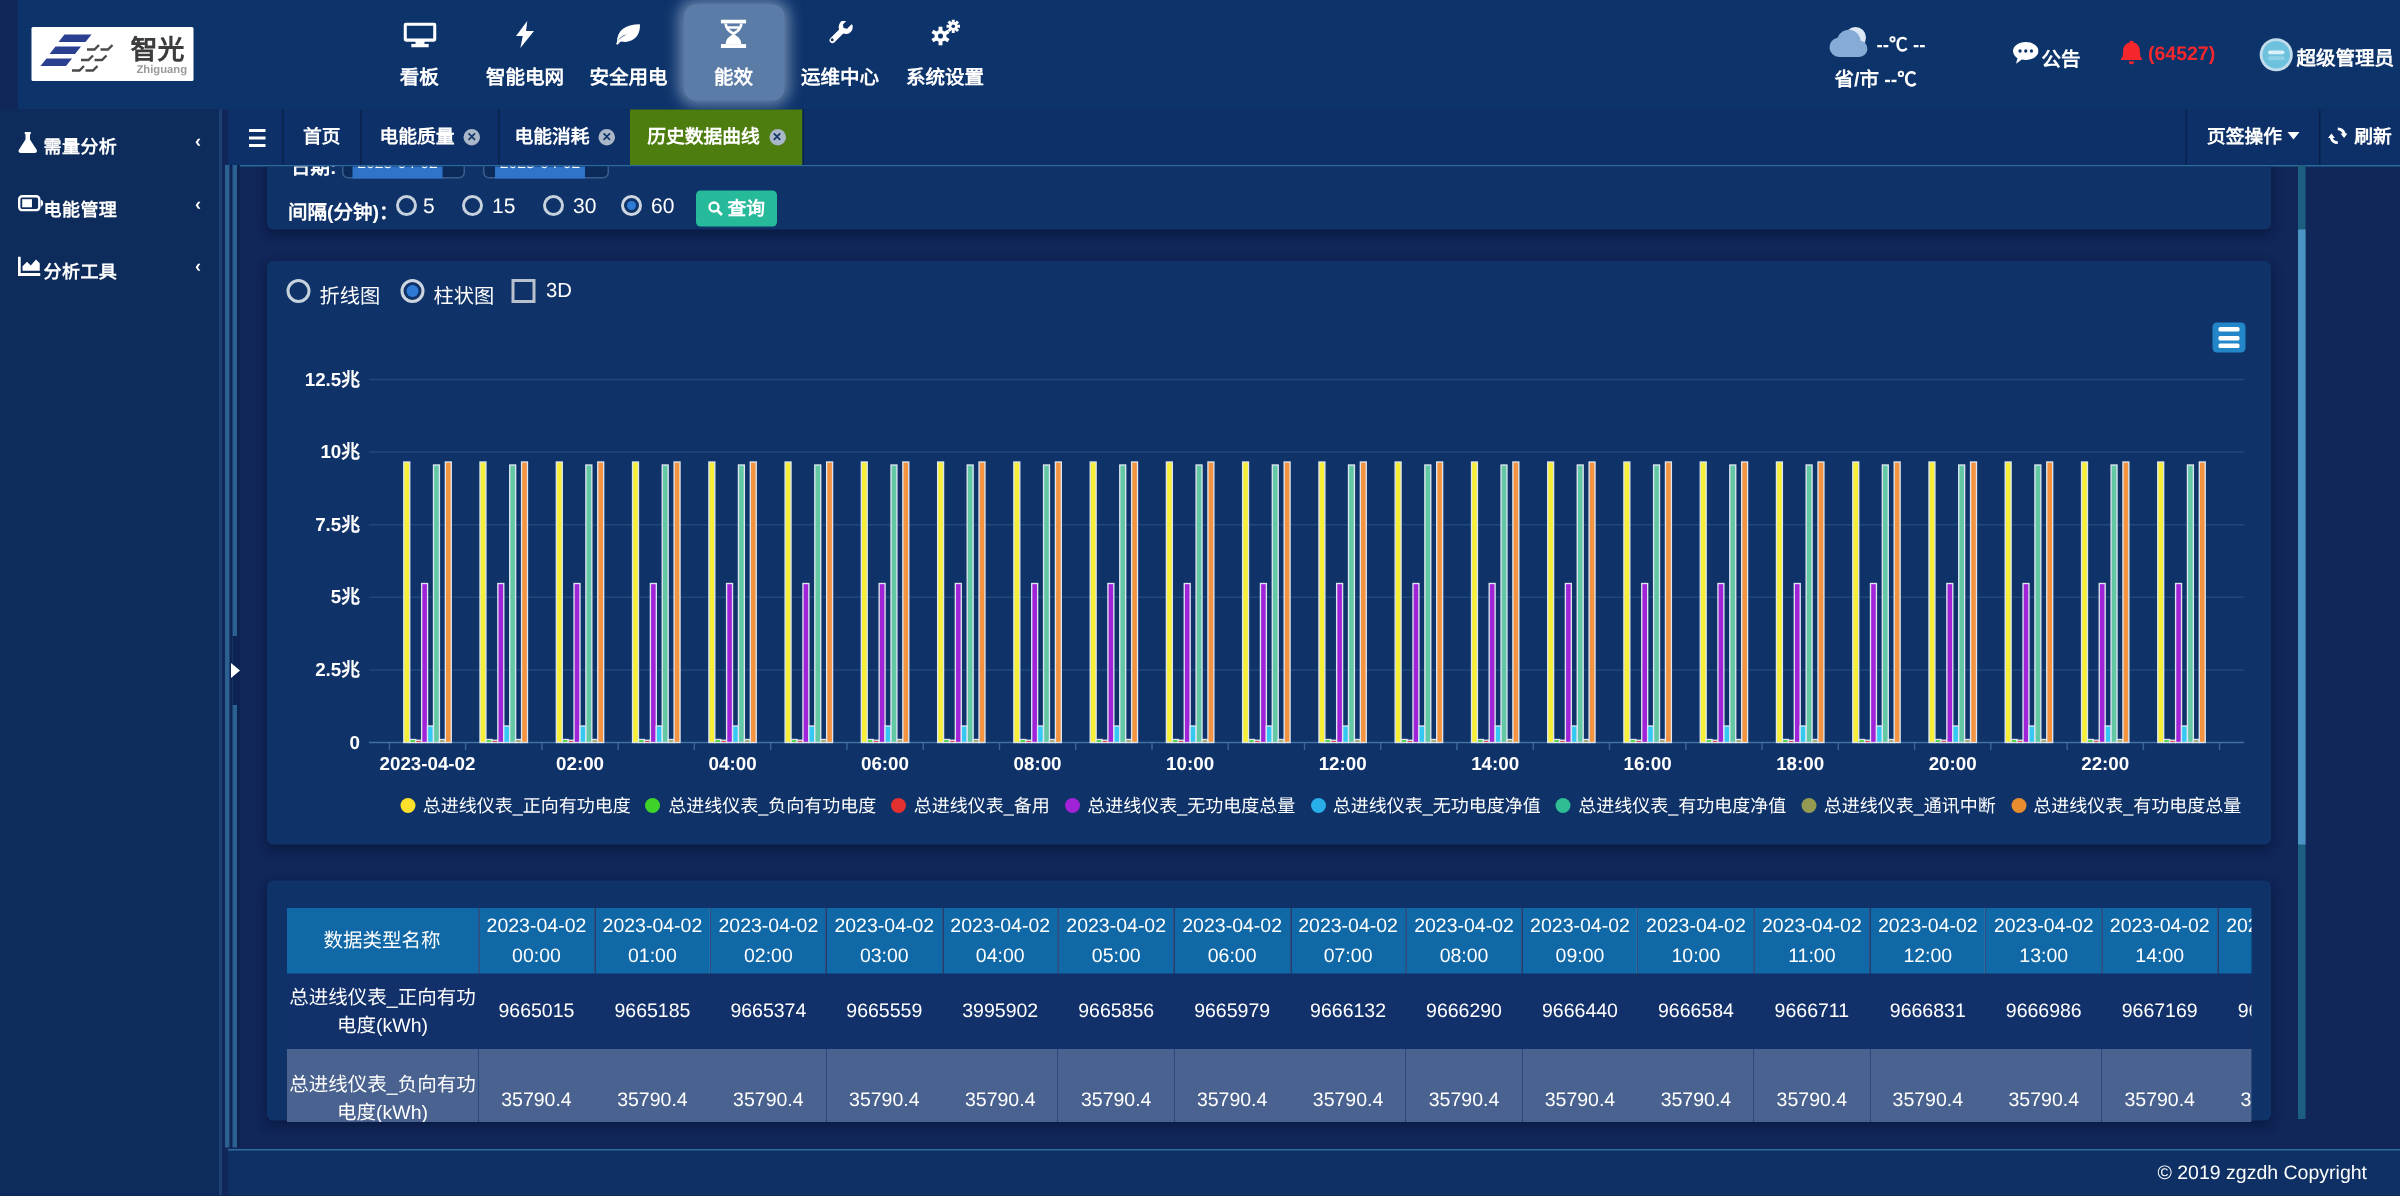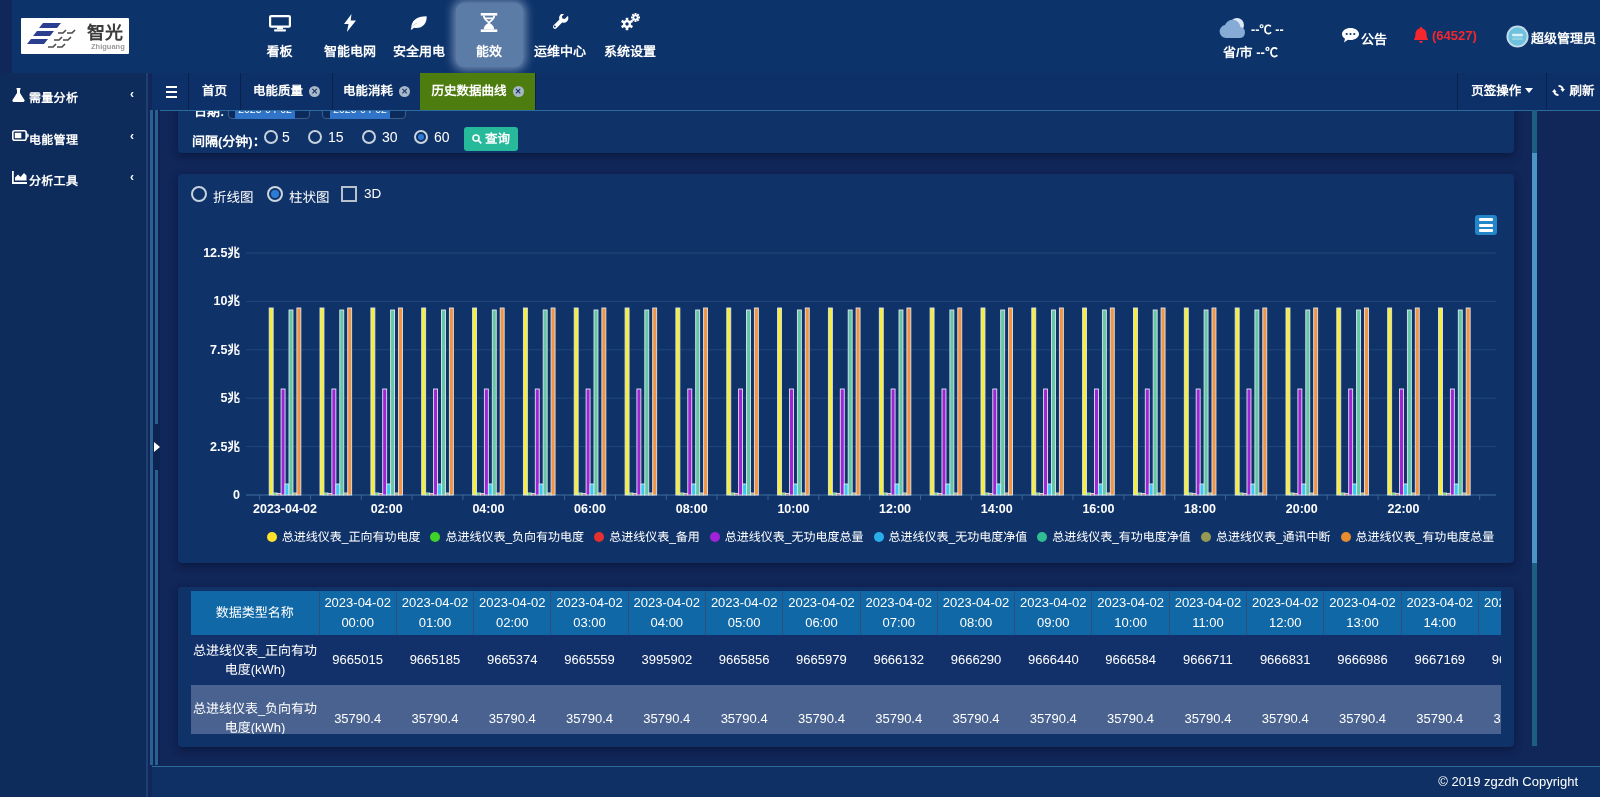--- a/index.html
+++ b/index.html
@@ -50,21 +50,21 @@
 .rlb{position:absolute;color:#fff;font-size:14px}
 #qbtn{position:absolute;left:286px;top:62px;width:54px;height:24px;background:#26b99a;border-radius:3px;color:#fff;font-size:12.5px;font-weight:bold;text-align:center;line-height:24px}
 
 #ctitle{position:absolute;left:0;top:40px;width:1336px;text-align:center;color:#e8eef6;font-size:16px;font-weight:normal}
 #cmenu{position:absolute;left:1297px;top:41px;width:22px;height:20px;background:#2386c8;border-radius:3px}
 #cmenu i{position:absolute;left:4px;width:14px;height:3px;background:#fff;border-radius:1px}
 #legend{position:absolute;left:0;top:352px;width:1405px;text-align:center;white-space:nowrap}
 #legend .li{display:inline-block;margin:0 5px;color:#fff;font-size:12px;line-height:22px}
 #legend .dot{display:inline-block;width:10px;height:10px;border-radius:50%;margin-right:5px;vertical-align:-1px}
 
-#twrap{position:absolute;left:13px;top:4px;width:1310px;height:143px;overflow:hidden}
+#twrap{position:absolute;left:13px;top:18px;width:1310px;height:143px;overflow:hidden}
 table.dt{border-collapse:collapse;table-layout:fixed;width:1364px}
 table.dt td,table.dt th{text-align:center;color:#fff;font-size:13px;font-weight:normal;overflow:hidden}
 tr.h{height:44px;background:#1168a6}
 tr.h th{border-right:1px solid rgba(255,255,255,.14);line-height:20px}
 tr.h th:last-child{border-right:none}
 tr.r1{height:49.5px;background:#12316b}
 tr.r2{height:67px;background:#49628f}
 td.lbl{line-height:19px}
 
 #sbtrack{position:absolute;left:1532px;top:110px;width:5px;height:636px;background:#1d5f80}

